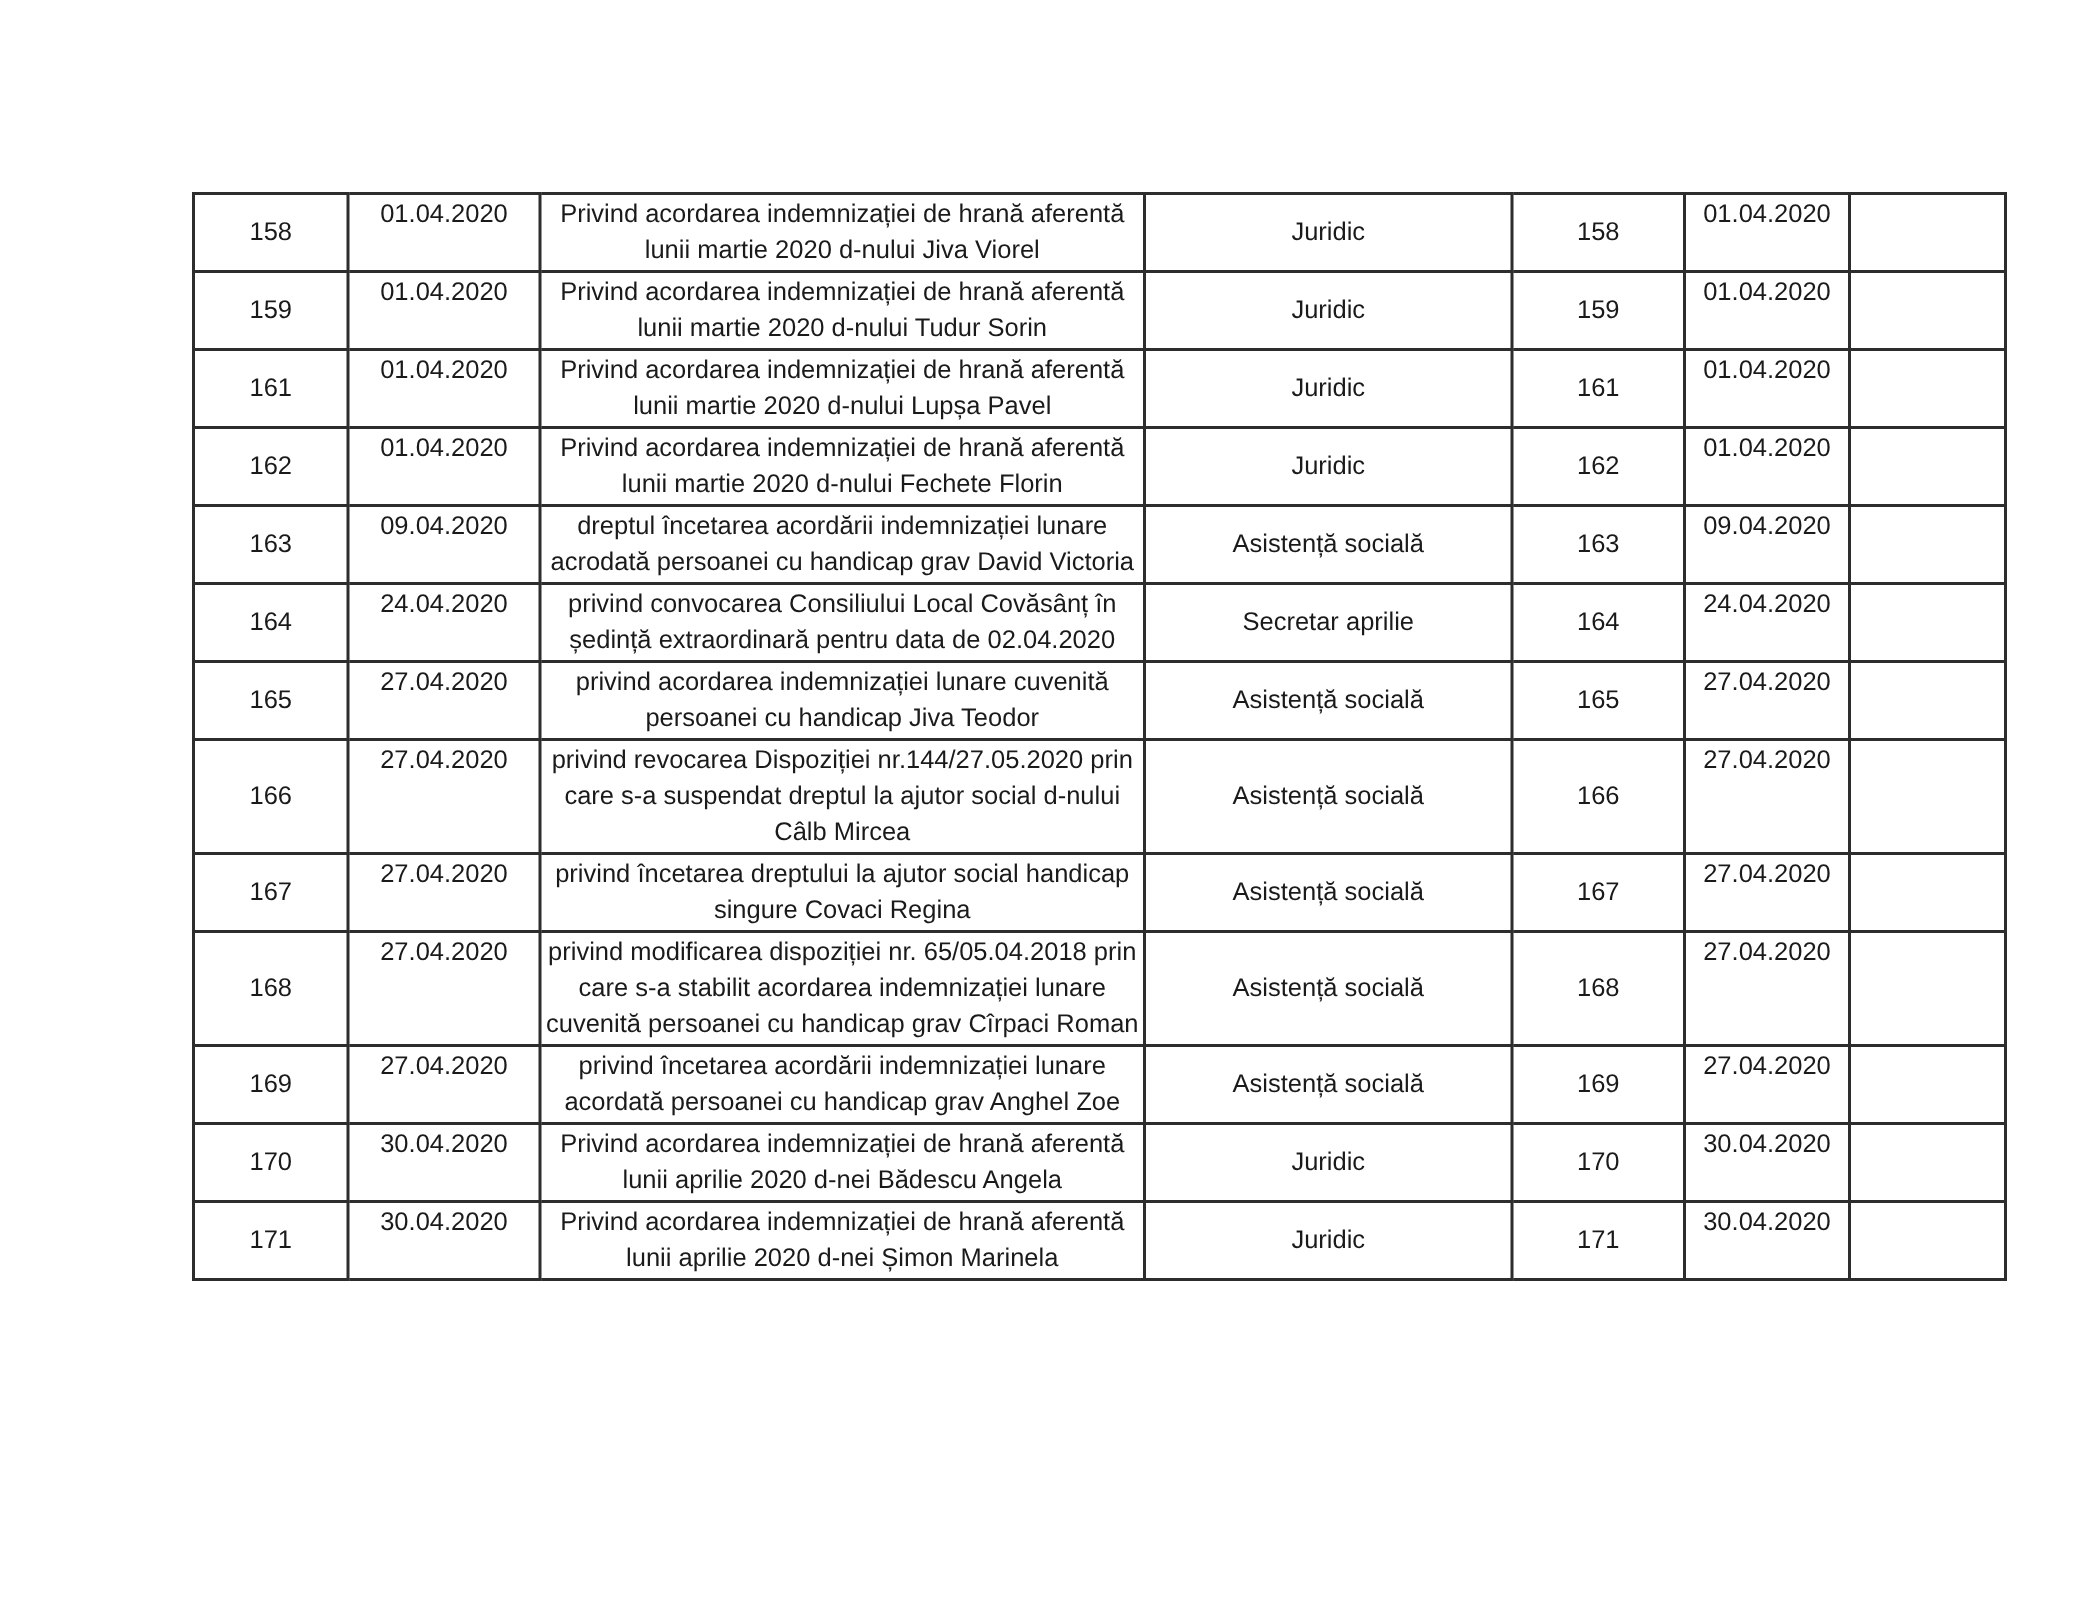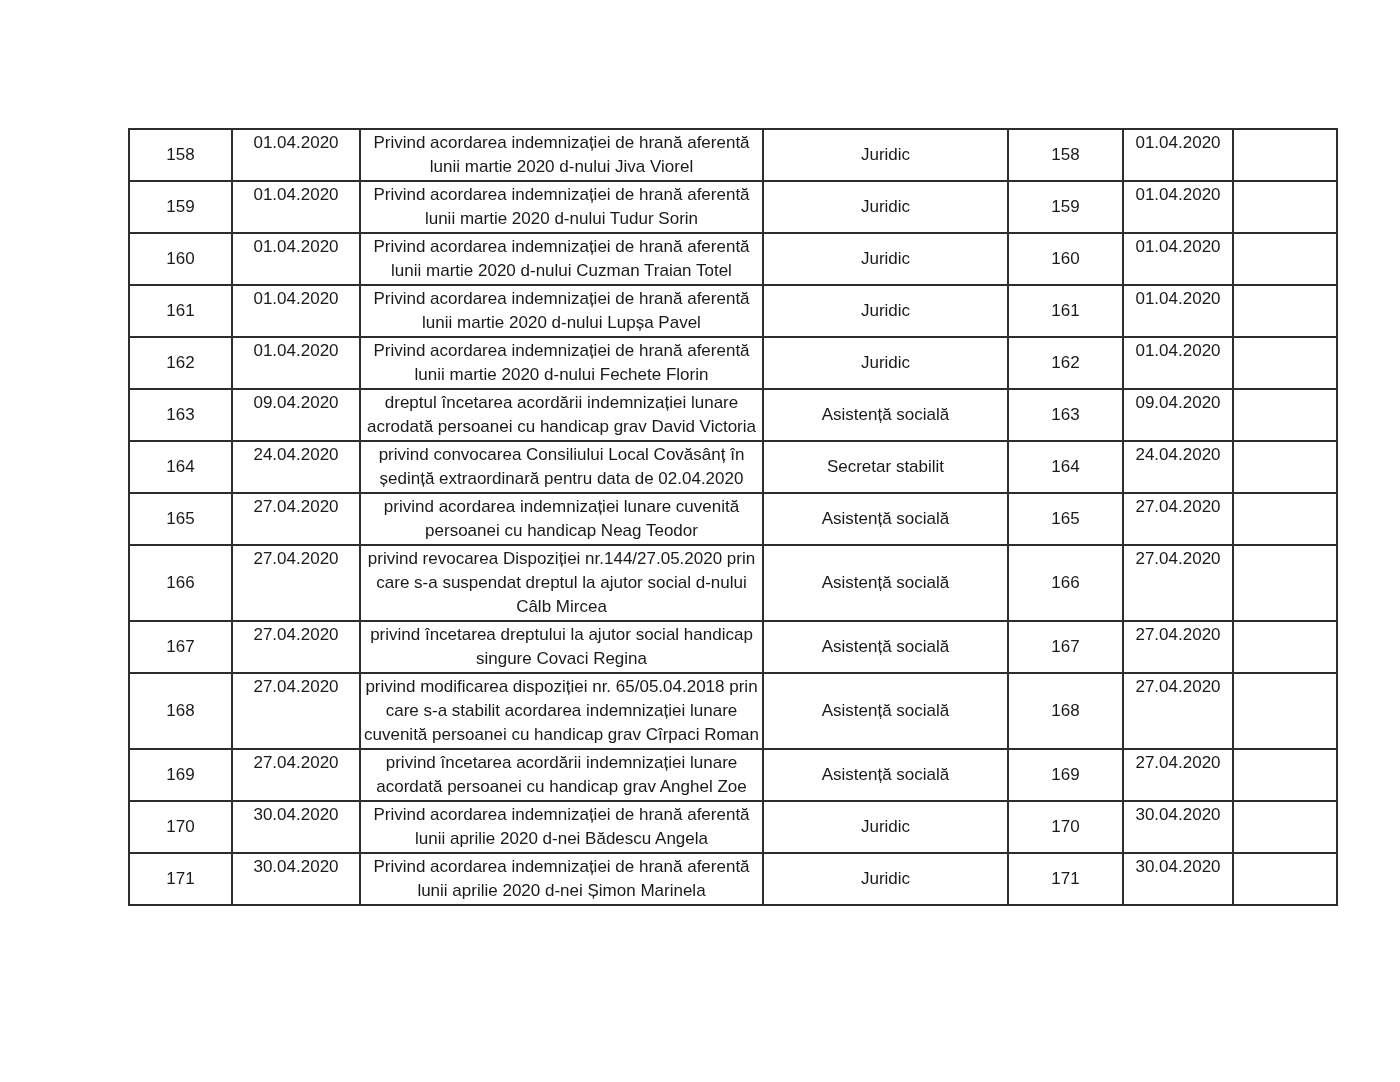--- a/index.html
+++ b/index.html
@@ -78,29 +78,20 @@
         <tr>
           <td class="c0">159</td>
           <td class="c1">01.04.2020</td>
           <td class="c2">Privind acordarea indemnizației de hrană aferentă lunii martie 2020 d-nului Tudur Sorin</td>
           <td class="c3">Juridic</td>
           <td class="c4">159</td>
           <td class="c5">01.04.2020</td>
           <td class="c6"></td>
         </tr>
         <tr>
-          <td class="c0">160</td>
-          <td class="c1">01.04.2020</td>
-          <td class="c2">Privind acordarea indemnizației de hrană aferentă lunii martie 2020 d-nului Cuzman Traian Totel</td>
-          <td class="c3">Juridic</td>
-          <td class="c4">160</td>
-          <td class="c5">01.04.2020</td>
-          <td class="c6"></td>
-        </tr>
-        <tr>
           <td class="c0">161</td>
           <td class="c1">01.04.2020</td>
           <td class="c2">Privind acordarea indemnizației de hrană aferentă lunii martie 2020 d-nului Lupșa Pavel</td>
           <td class="c3">Juridic</td>
           <td class="c4">161</td>
           <td class="c5">01.04.2020</td>
           <td class="c6"></td>
         </tr>
         <tr>
           <td class="c0">162</td>
@@ -117,29 +108,29 @@
           <td class="c2">dreptul încetarea acordării indemnizației lunare acrodată persoanei cu handicap grav David Victoria</td>
           <td class="c3">Asistență socială</td>
           <td class="c4">163</td>
           <td class="c5">09.04.2020</td>
           <td class="c6"></td>
         </tr>
         <tr>
           <td class="c0">164</td>
           <td class="c1">24.04.2020</td>
           <td class="c2">privind convocarea Consiliului Local Covăsânț în ședință extraordinară pentru data de 02.04.2020</td>
-          <td class="c3">Secretar stabilit</td>
+          <td class="c3">Secretar aprilie</td>
           <td class="c4">164</td>
           <td class="c5">24.04.2020</td>
           <td class="c6"></td>
         </tr>
         <tr>
           <td class="c0">165</td>
           <td class="c1">27.04.2020</td>
-          <td class="c2">privind acordarea indemnizației lunare cuvenită persoanei cu handicap Neag Teodor</td>
+          <td class="c2">privind acordarea indemnizației lunare cuvenită persoanei cu handicap Jiva Teodor</td>
           <td class="c3">Asistență socială</td>
           <td class="c4">165</td>
           <td class="c5">27.04.2020</td>
           <td class="c6"></td>
         </tr>
         <tr>
           <td class="c0">166</td>
           <td class="c1">27.04.2020</td>
           <td class="c2">privind revocarea Dispoziției nr.144/27.05.2020 prin care s-a suspendat dreptul la ajutor social d-nului Câlb Mircea</td>
           <td class="c3">Asistență socială</td>

